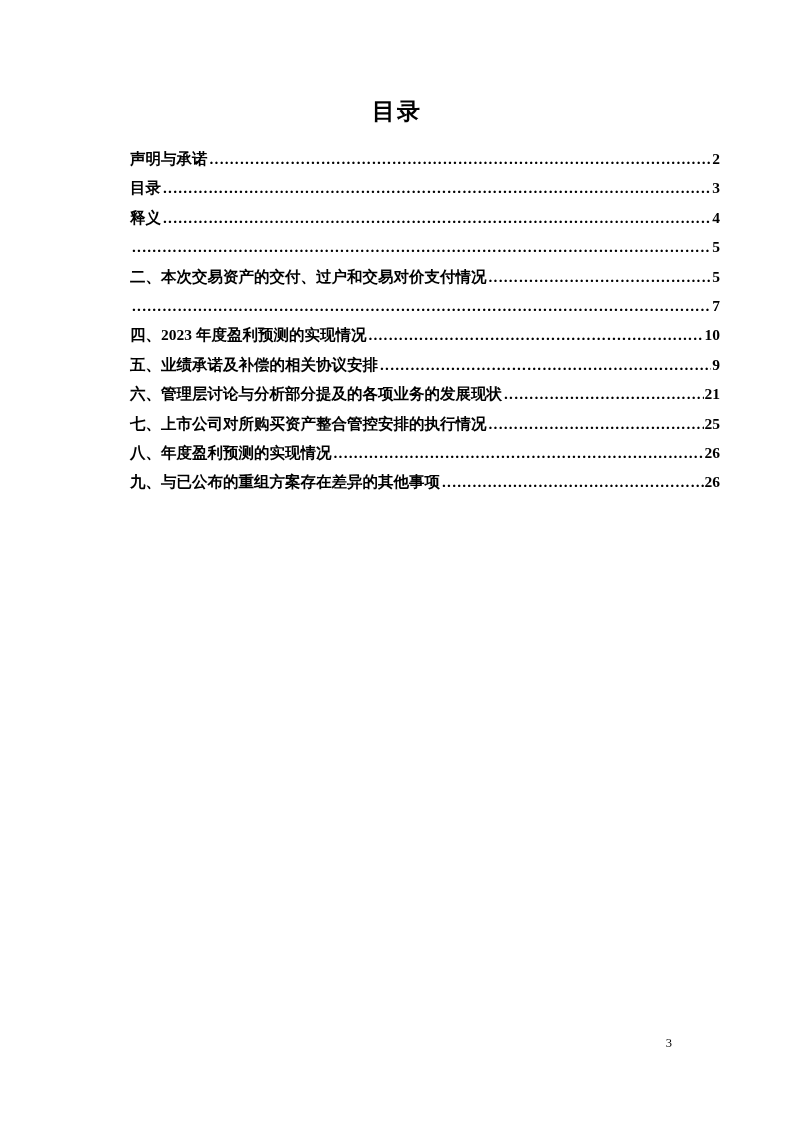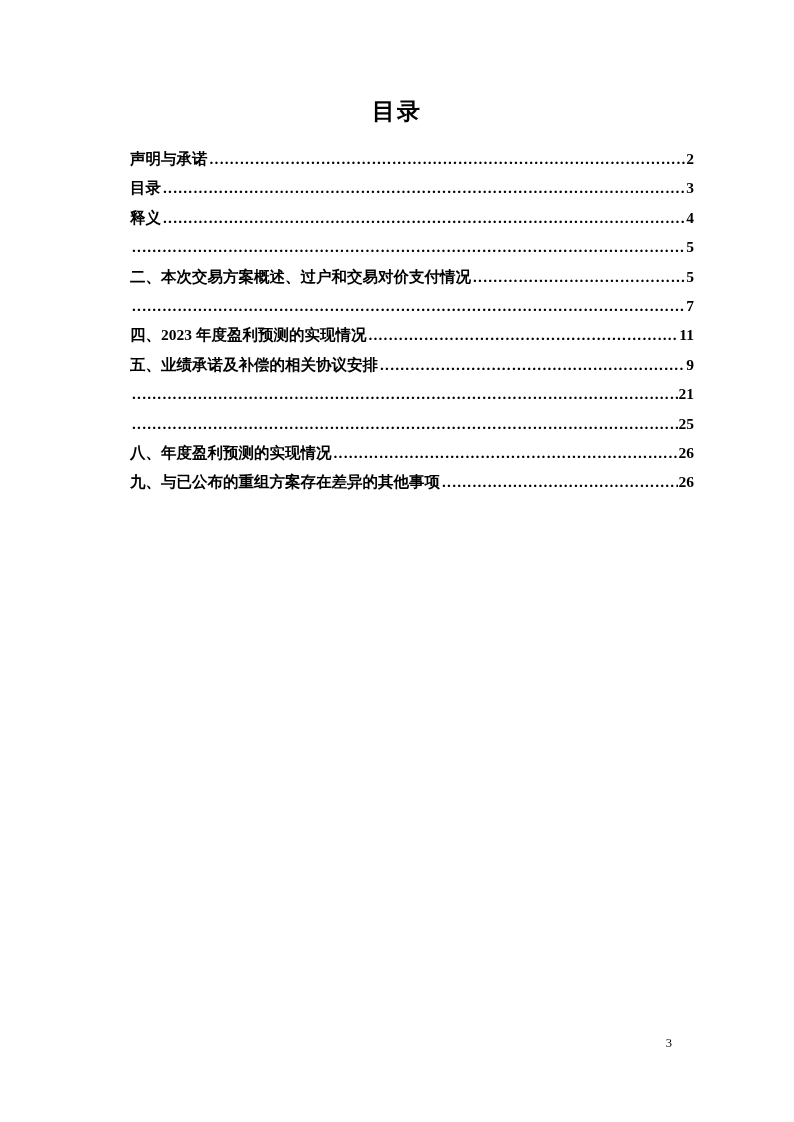--- a/index.html
+++ b/index.html
@@ -23,21 +23,21 @@
     height: 30px;
     line-height: 30px;
     text-align: center;
     font-size: 23px;
     font-weight: bold;
     letter-spacing: 2px;
   }
   .toc-list {
     margin-top: 17px;
     padding-left: 130px;
-    padding-right: 100px;
+    padding-right: 74px;
     text-align: right;
   }
   .toc-row {
     display: flex;
     align-items: baseline;
     height: 29.4px;
     line-height: 29.4px;
     font-size: 15.5px;
     font-weight: bold;
     cursor: pointer;
@@ -96,48 +96,50 @@
     <span class="toc-dots"></span>
     <span class="toc-page">4</span>
   </div>
 
   <div class="toc-row">
     <span class="toc-dots"></span>
     <span class="toc-page">5</span>
   </div>
 
   <div class="toc-row">
-    <span class="toc-label">二、本次交易方案概述、过户和交易对价支付情况</span>
+    <span class="toc-label">二、本次交易资产的交付、过户和交易对价支付情况</span>
     <span class="toc-dots"></span>
     <span class="toc-page">5</span>
   </div>
 
   <div class="toc-row">
     <span class="toc-dots"></span>
     <span class="toc-page">7</span>
   </div>
 
   <div class="toc-row">
     <span class="toc-label">四、2023 年度盈利预测的实现情况</span>
     <span class="toc-dots"></span>
-    <span class="toc-page">11</span>
+    <span class="toc-page">10</span>
   </div>
 
   <div class="toc-row">
     <span class="toc-label">五、业绩承诺及补偿的相关协议安排</span>
     <span class="toc-dots"></span>
     <span class="toc-page">9</span>
   </div>
 
   <div class="toc-row">
+    <span class="toc-label">六、管理层讨论与分析部分提及的各项业务的发展现状</span>
     <span class="toc-dots"></span>
     <span class="toc-page">21</span>
   </div>
 
   <div class="toc-row">
+    <span class="toc-label">七、上市公司对所购买资产整合管控安排的执行情况</span>
     <span class="toc-dots"></span>
     <span class="toc-page">25</span>
   </div>
 
   <div class="toc-row">
     <span class="toc-label">八、年度盈利预测的实现情况</span>
     <span class="toc-dots"></span>
     <span class="toc-page">26</span>
   </div>
 

